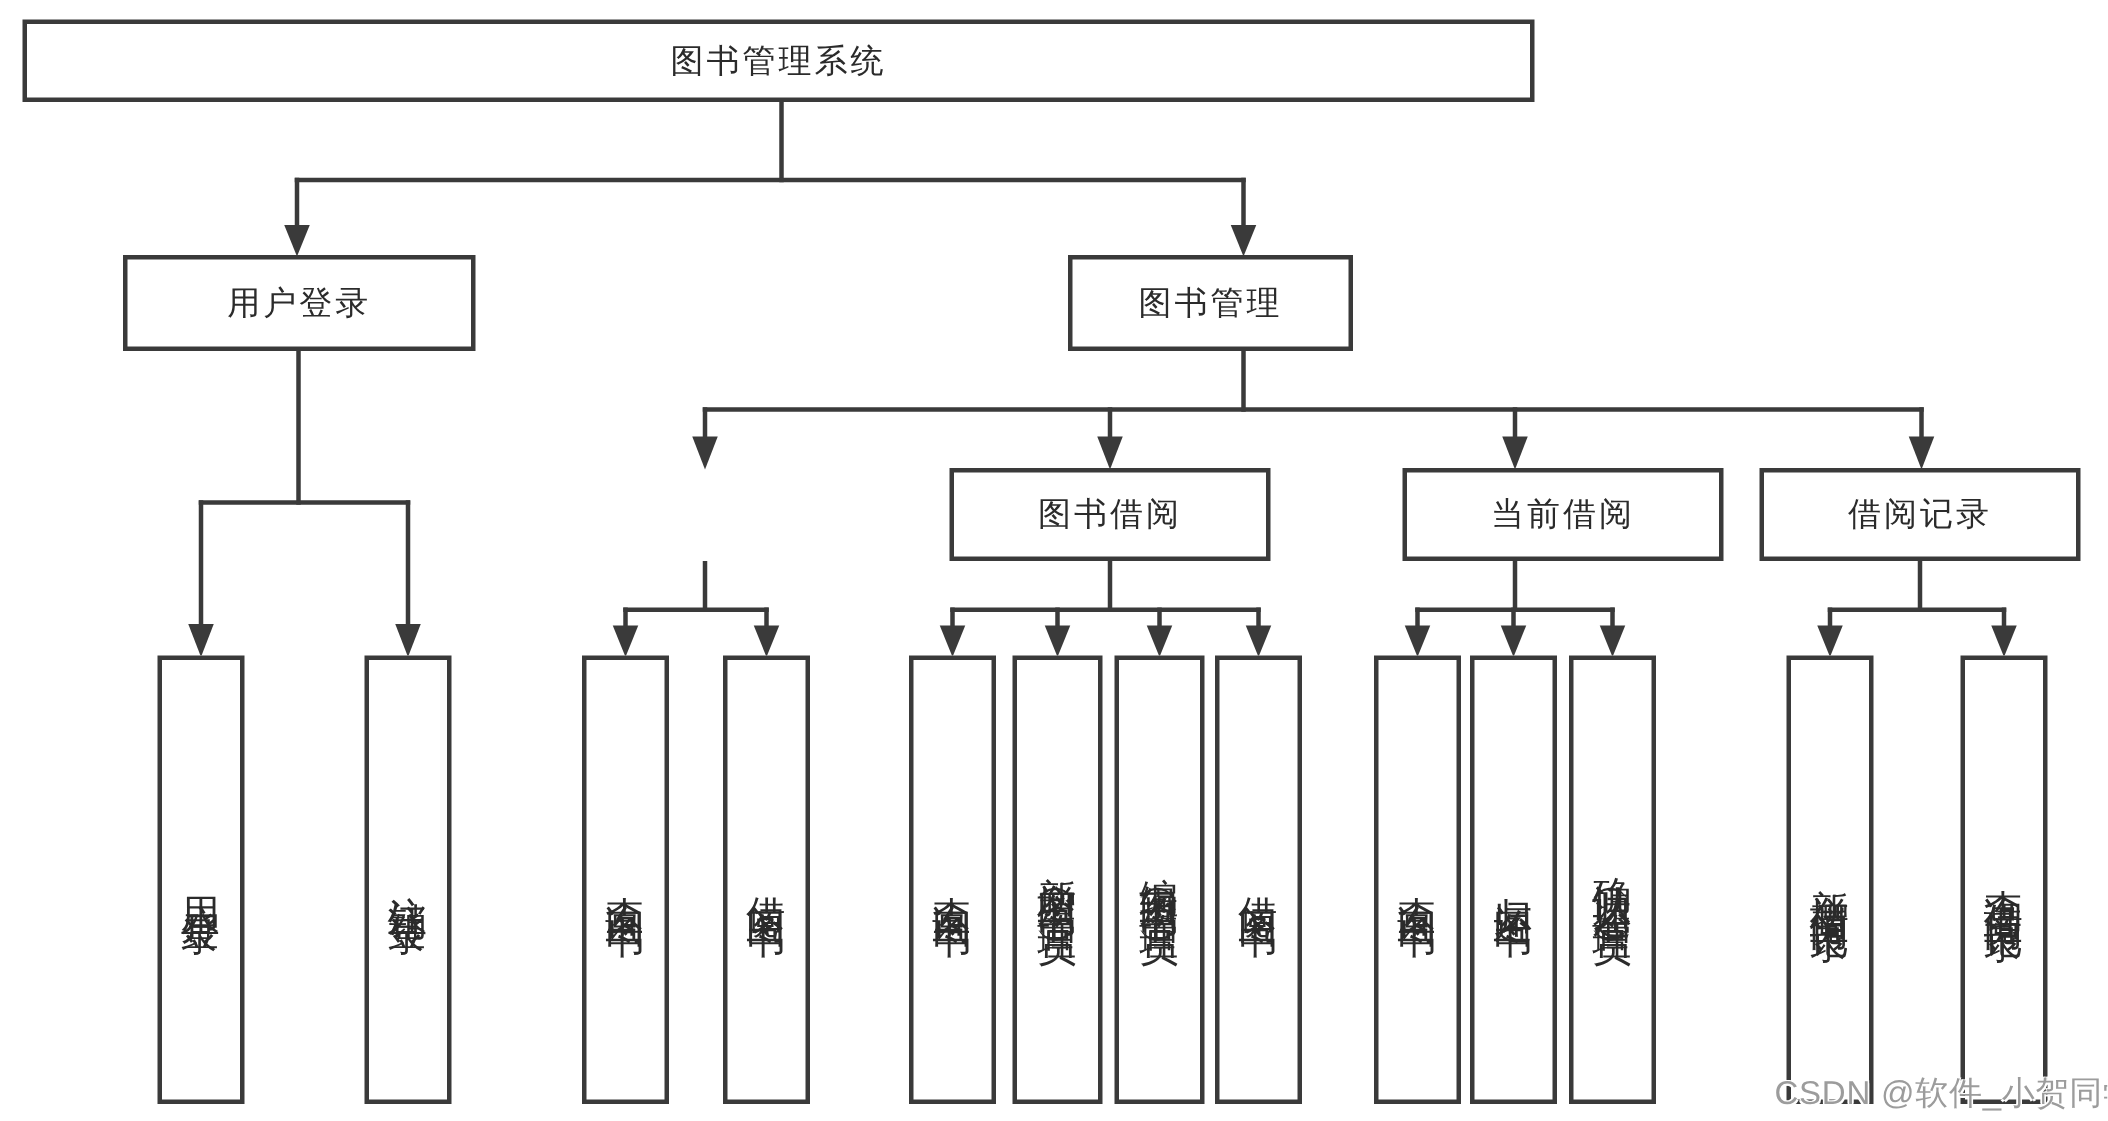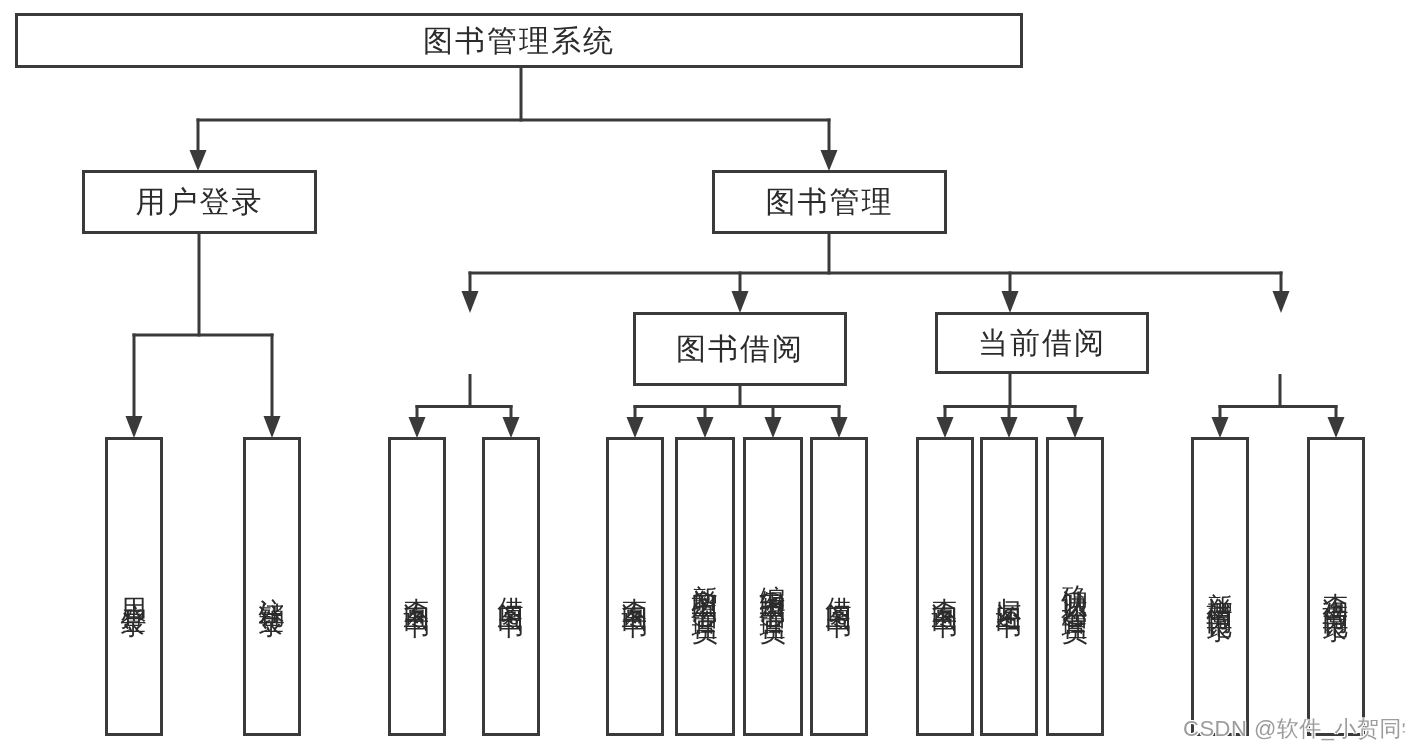--- a/index.html
+++ b/index.html
@@ -25,21 +25,21 @@
     position:absolute;
     box-sizing:border-box;
     background:var(--box-bg);
     border:3px solid var(--line);
     display:flex;
     align-items:center;
     justify-content:center;
     text-align:center;
   }
   .h-label{
-    font-size:30px;
+    font-size:22px;
     letter-spacing:2px;
     color:var(--text);
     white-space:nowrap;
     line-height:1;
   }
   .v-label{
     writing-mode:vertical-rl;
     text-orientation:mixed;
     font-size:26px;
     letter-spacing:5px;
@@ -131,30 +131,33 @@
     </g>
   </svg>
 
   <div class="box" style="left:15px;top:13px;width:1008px;height:55px;">
     <span class="h-label">图书管理系统</span>
   </div>
 
   <div class="box" style="left:82px;top:170px;width:235px;height:64px;">
     <span class="h-label">用户登录</span>
   </div>
-  <div class="box" style="left:712px;top:170px;width:235px;height:64px;">
+  <div class="box" style="left:712px;top:170px;width:190px;height:64px;">
     <span class="h-label">图书管理</span>
   </div>
 
-  <div class="box" style="left:633px;top:312px;width:214px;height:74px;">
+  <div class="box" style="left:633px;top:312px;width:214px;height:62px;">
     <span class="h-label">图书借阅</span>
   </div>
   <div class="box" style="left:903px;top:312px;width:214px;height:62px;margin-left:32px;">
     <span class="h-label">当前借阅</span>
   </div>
+  <div class="box" style="left:1173px;top:312px;width:214px;height:62px;">
+    <span class="h-label">借阅记录</span>
+  </div>
 
   <div class="box" style="left:105px;top:437px;width:58px;height:299px;">
     <span class="v-label">用户登录</span>
   </div>
   <div class="box" style="left:243px;top:437px;width:58px;height:299px;">
     <span class="v-label">注销登录</span>
   </div>
 
   <div class="box" style="left:388px;top:437px;width:58px;height:299px;">
     <span class="v-label">查询图书</span>

